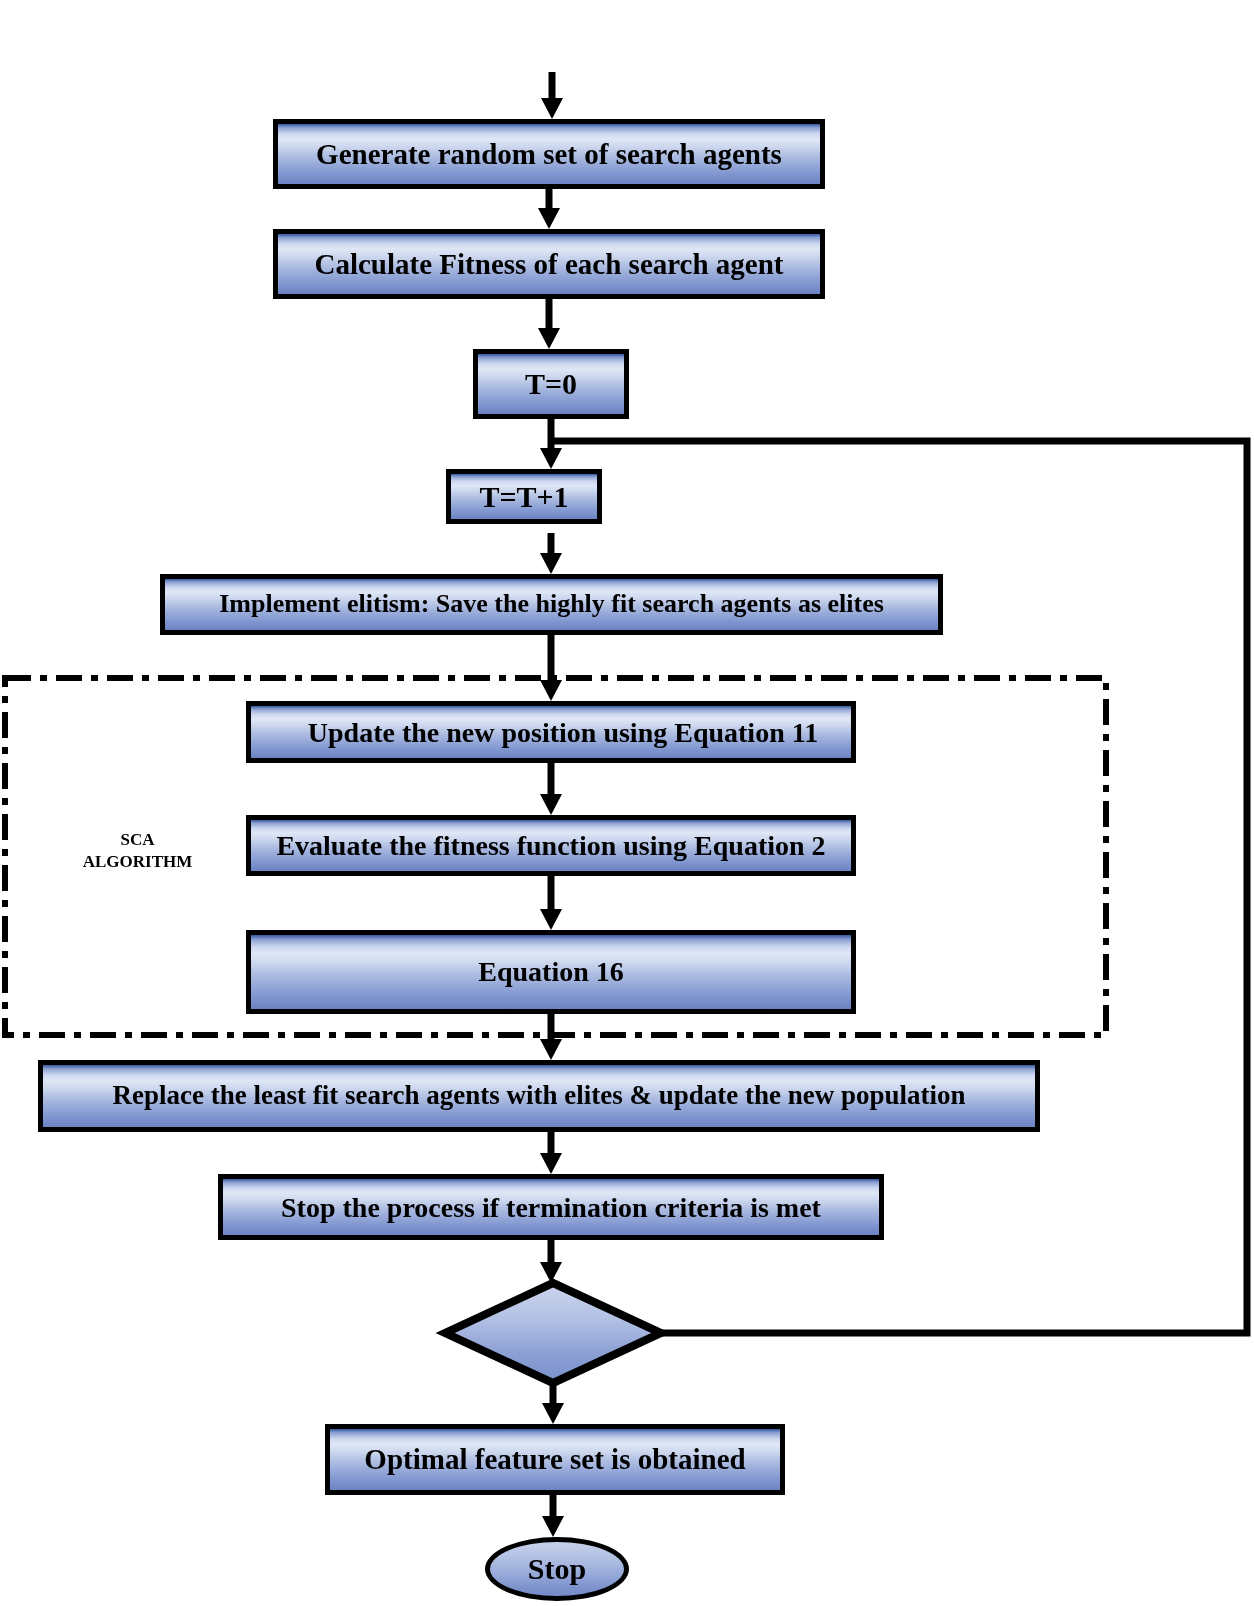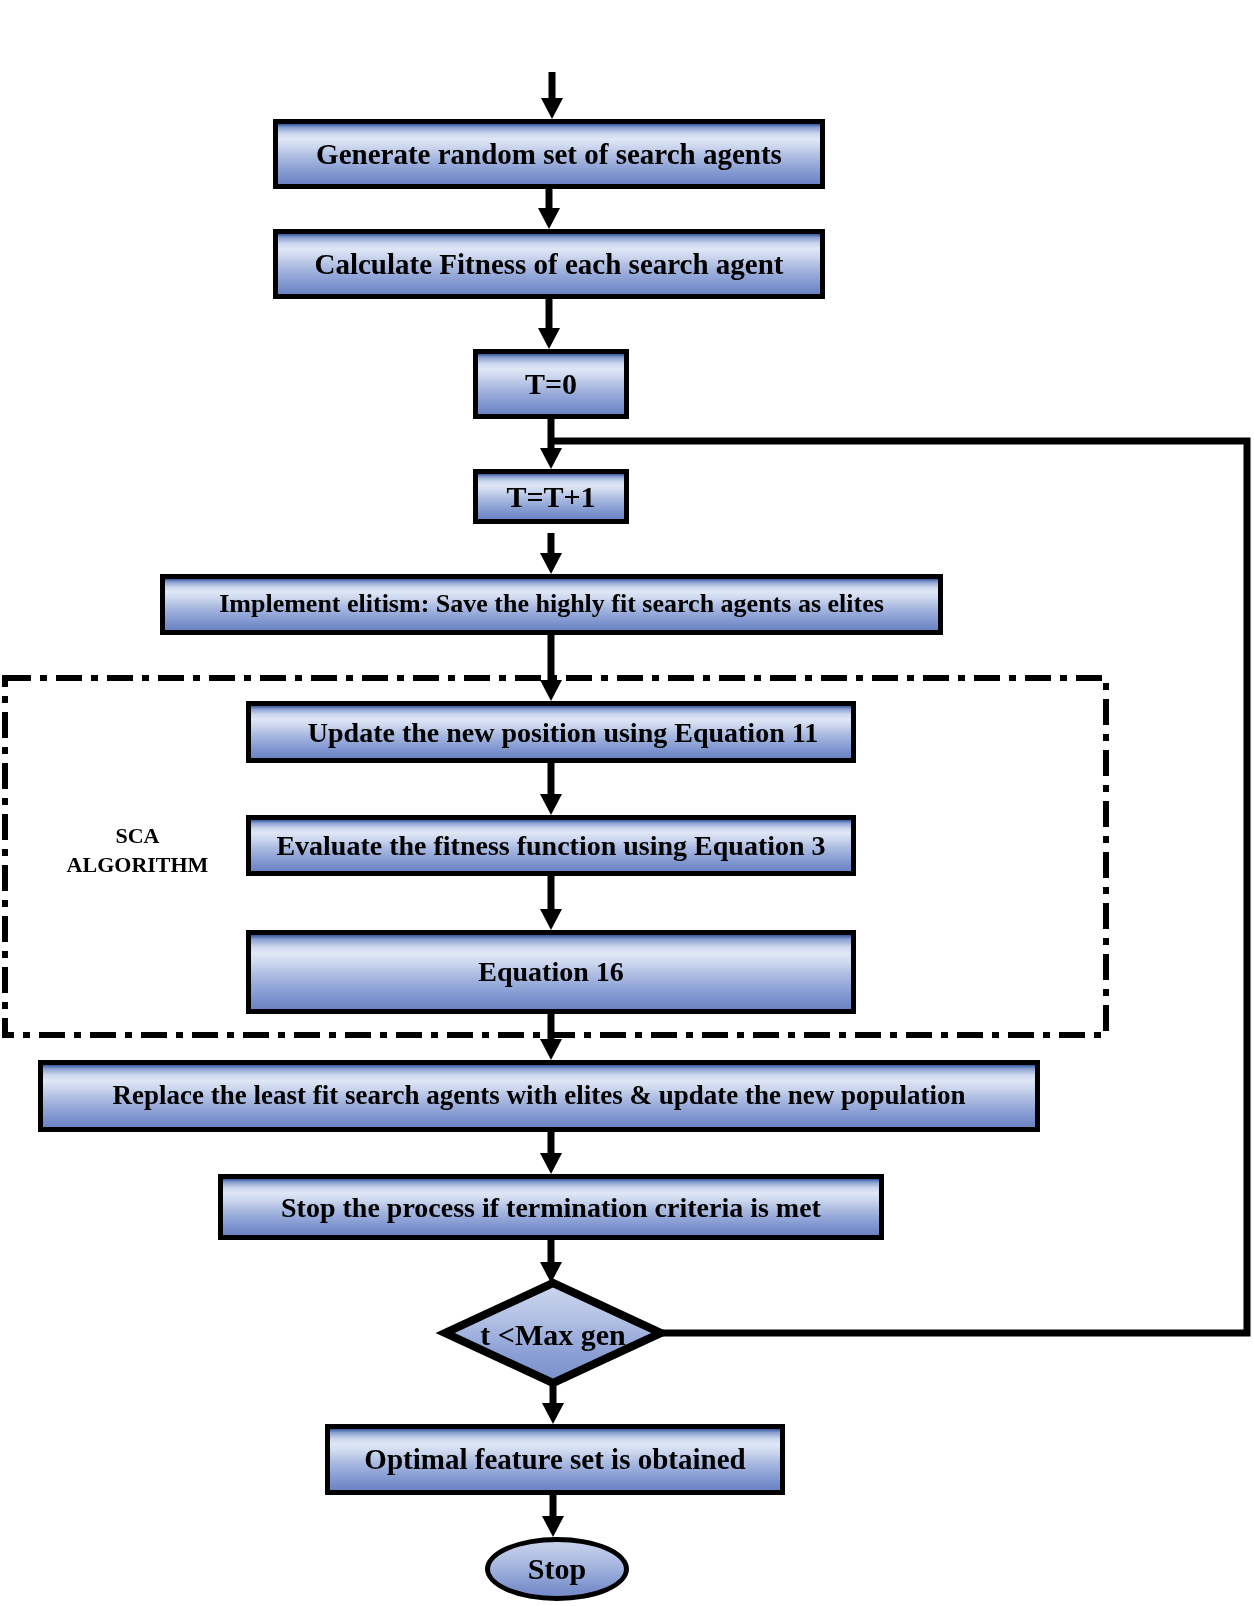--- a/index.html
+++ b/index.html
@@ -108,56 +108,53 @@
   </div>
 
   <div class="node" style="left:273px;top:229px;width:552px;height:70px;font-size:29px;">
     <span class="label fit">Calculate Fitness of each search agent</span>
   </div>
 
   <div class="node" style="left:473px;top:349px;width:156px;height:70px;font-size:30px;">
     <span class="label fit">T=0</span>
   </div>
 
-  <div class="node" style="left:473px;top:469px;width:156px;height:55px;font-size:30px;">
+  <div class="node" style="left:446px;top:469px;width:156px;height:55px;font-size:30px;">
     <span class="label fit">T=T+1</span>
   </div>
 
   <div class="node" style="left:160px;top:574px;width:783px;height:61px;font-size:26px;">
     <span class="label fit">Implement elitism: Save the highly fit search agents as elites</span>
   </div>
 
-  <div class="node plain" style="left:35px;top:816px;width:205px;height:70px;font-size:22px;">
+  <div class="node plain" style="left:35px;top:816px;width:205px;height:70px;font-size:17px;">
     <span class="stack fit">SCA</span>
     <span class="stack fit">ALGORITHM</span>
   </div>
 
   <div class="node" style="left:246px;top:701px;width:610px;height:62px;font-size:28px;padding-left:24px;">
     <span class="label fit">Update the new position using Equation 11</span>
   </div>
 
   <div class="node" style="left:246px;top:815px;width:610px;height:61px;font-size:28px;">
-    <span class="label fit">Evaluate the fitness function using Equation 3</span>
+    <span class="label fit">Evaluate the fitness function using Equation 2</span>
   </div>
 
   <div class="node" style="left:246px;top:930px;width:610px;height:84px;font-size:28px;">
     <span class="stack fit">Equation 16</span>
   </div>
 
   <div class="node" style="left:38px;top:1060px;width:1002px;height:72px;font-size:27px;">
     <span class="label fit">Replace the least fit search agents with elites &amp; update the new population</span>
   </div>
 
   <div class="node" style="left:218px;top:1174px;width:666px;height:66px;font-size:28px;">
     <span class="label fit">Stop the process if termination criteria is met</span>
   </div>
 
-  <div class="diamond-label" style="left:453px;top:1313px;width:200px;height:44px;font-size:30px;">
-    <span class="label fit">t &lt;Max gen</span>
-  </div>
 
   <div class="node" style="left:325px;top:1424px;width:460px;height:71px;font-size:29px;">
     <span class="label fit">Optimal feature set is obtained</span>
   </div>
 
   <div class="node terminator" style="left:485px;top:1537px;width:144px;height:64px;font-size:30px;">
     <span class="label fit">Stop</span>
   </div>
 
 </div>

